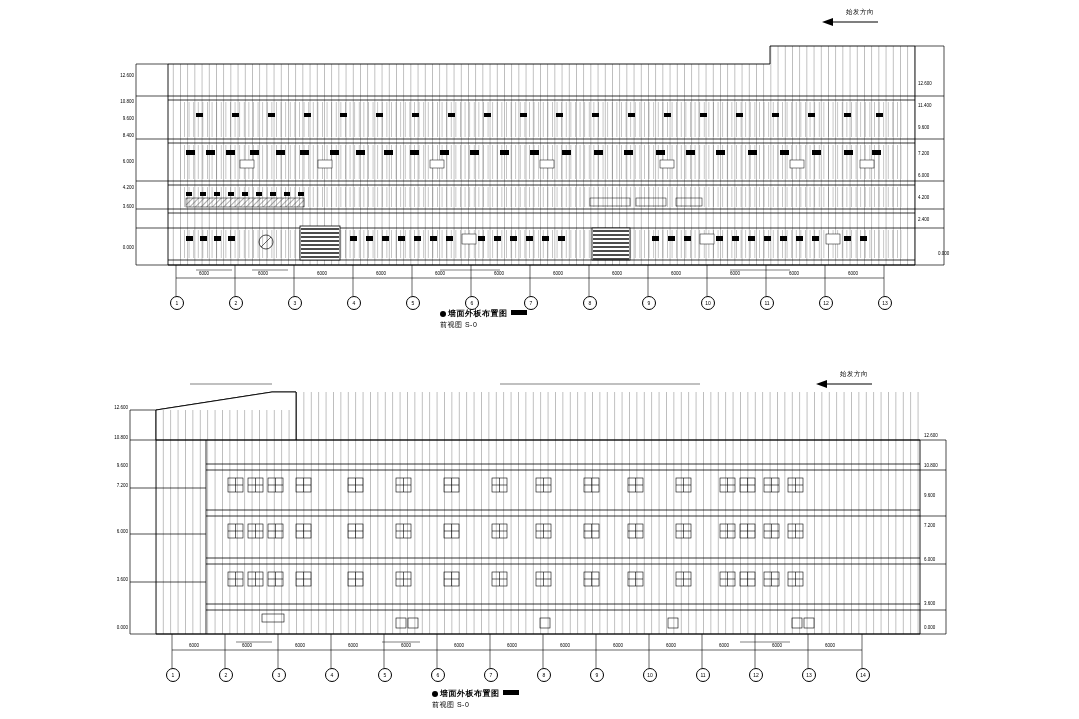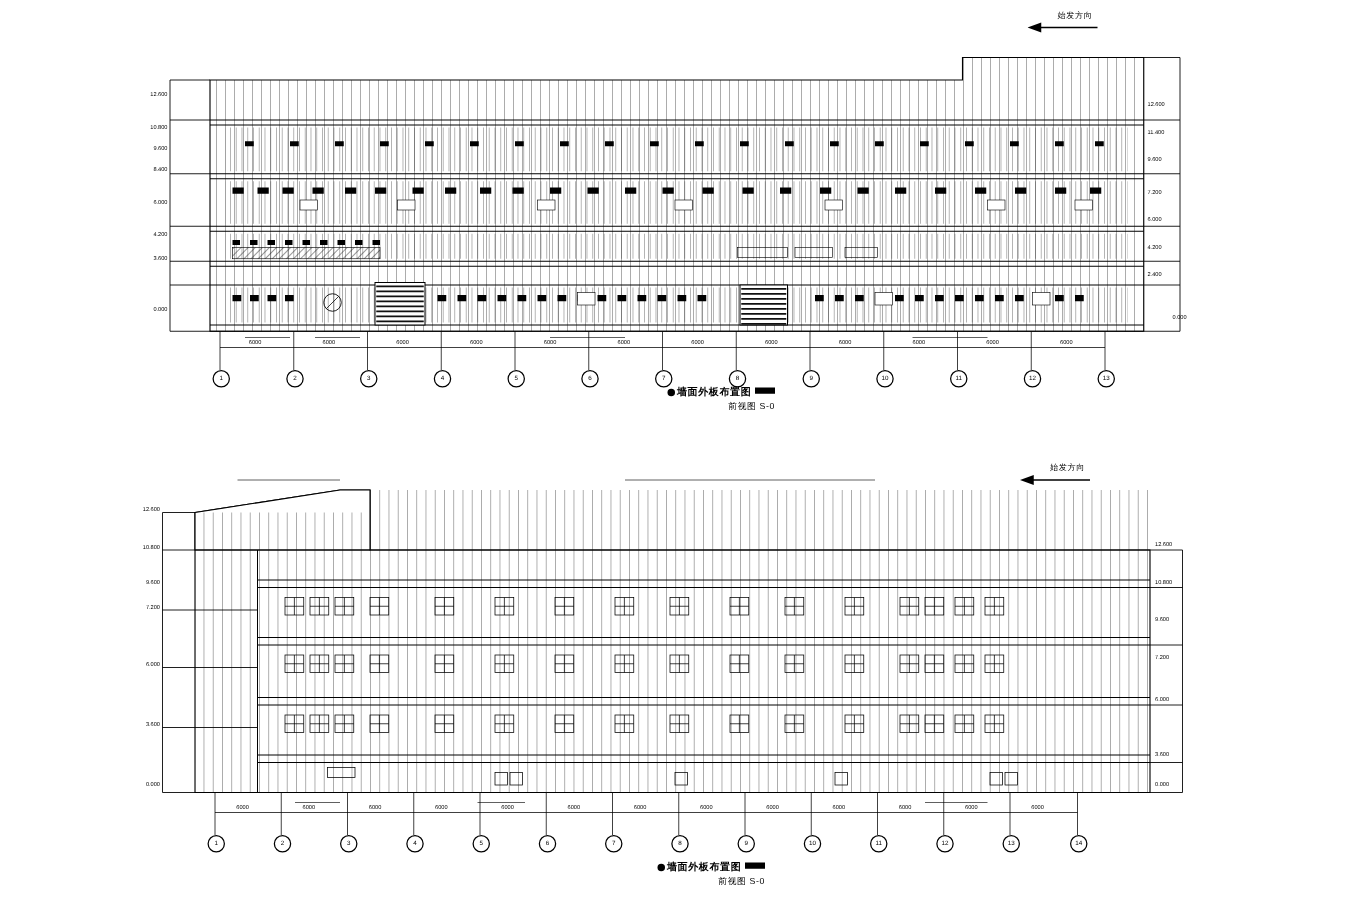--- a/index.html
+++ b/index.html
@@ -33,21 +33,21 @@
     letter-spacing: 0.5px;
     color: #000;
     white-space: nowrap;
   }
   .dir-arrow {
     position: absolute;
   }
 
   .title-block {
     position: absolute;
-    text-align: right;
+    text-align: left;
     white-space: nowrap;
   }
   .title-line1 {
     font-size: 8px;
     font-weight: bold;
     letter-spacing: 0.5px;
   }
   .title-line2 {
     font-size: 7px;
     letter-spacing: 0.5px;

